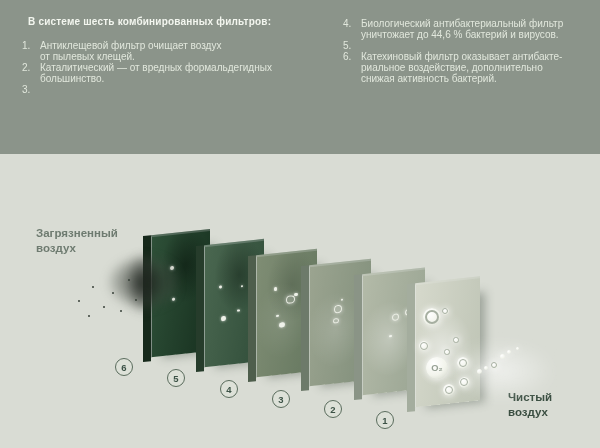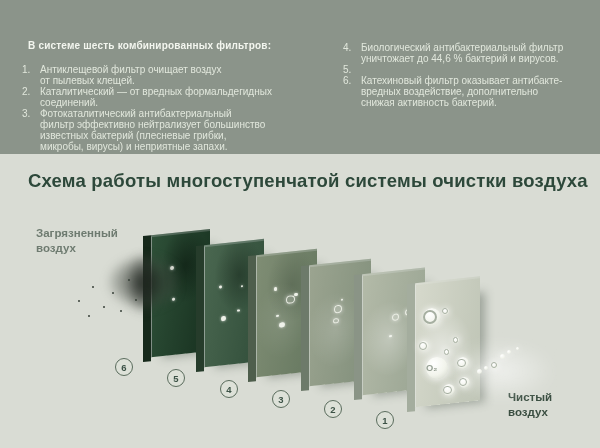--- a/index.html
+++ b/index.html
@@ -1,21 +1,21 @@
 <!DOCTYPE html>
 <html><head>
 <meta charset="utf-8">
 <style>
   html,body{margin:0;padding:0;background:#222;}
   .page{position:relative;width:600px;height:448px;overflow:hidden;
         font-family:"Liberation Sans",sans-serif;background:#d9dcd4;}
 
   
   .top-band{position:absolute;left:0;top:0;width:600px;height:154px;background:#8b948a;}
-  .col{position:absolute;color:#e1e7dc;font-size:10px;line-height:11px;margin-top:24px;}
+  .col{position:absolute;color:#e1e7dc;font-size:10px;line-height:11px;}
   .col-left{left:22px;top:16px;width:300px;}
   .col-right{left:343px;top:18px;width:240px;}
   .filters-heading{margin:0 0 13px 6px;font-size:10px;font-weight:bold;color:#f3f6ef;letter-spacing:.2px;}
   .f-item{display:flex;}
   .f-num{width:18px;flex:0 0 18px;}
   .f-text{white-space:pre-line;}
 
   
   .scheme-title{position:absolute;left:28px;top:170px;width:560px;
                 font-size:18.5px;font-weight:bold;color:#2d483a;letter-spacing:.2px;}
@@ -51,21 +51,21 @@
   
   .smoke-cloud{position:absolute;left:90px;top:249px;width:88px;height:74px;filter:blur(4px);
     background:radial-gradient(ellipse 55% 48% at 62% 45%,rgba(40,46,40,.78),rgba(72,78,70,.35) 58%,transparent 80%);z-index:3;}
   .smoke-core{position:absolute;left:127px;top:254px;width:32px;height:60px;filter:blur(5px);
     background:radial-gradient(ellipse,rgba(28,34,28,.8),transparent 75%);z-index:3;}
   .smoke-speck{position:absolute;width:2.4px;height:2.4px;border-radius:50%;background:#39423a;z-index:4;}
 
   
   .mist{position:absolute;left:448px;top:342px;width:105px;height:58px;filter:blur(7px);
     background:radial-gradient(ellipse,rgba(255,255,255,.6),transparent 75%);z-index:7;}
-  .bubble{position:absolute;border-radius:50%;z-index:8;display:flex;align-items:center;justify-content:flex-start;
+  .bubble{position:absolute;border-radius:50%;z-index:8;display:flex;align-items:center;justify-content:center;
     background:radial-gradient(circle at 35% 30%,#ffffff,#f2f4ec 55%,rgba(240,243,235,.3) 85%,transparent);
     box-shadow:0 0 7px rgba(255,255,255,.95);}
   .bubble .ring{display:block;width:58%;height:58%;border-radius:50%;border:2px solid #a6afa1;}
   .bubble .o2{font-weight:bold;color:#96a094;}
 </style>
 </head>
 <body>
 
 <div class="page">
 
@@ -74,52 +74,47 @@
       <p class="filters-heading">В системе шесть комбинированных фильтров:</p>
       <div>
           <div class="f-item">
             <span class="f-num">1.</span>
             <span class="f-text">Антиклещевой фильтр очищает воздух
 от пылевых клещей.</span>
           </div>
           <div class="f-item">
             <span class="f-num">2.</span>
             <span class="f-text">Каталитический — от вредных формальдегидных
-соединений.</span>
+большинство.</span>
           </div>
           <div class="f-item">
             <span class="f-num">3.</span>
-            <span class="f-text">Фотокаталитический антибактериальный
-фильтр эффективно нейтрализует большинство
-известных бактерий (плесневые грибки,
-микробы, вирусы) и неприятные запахи.</span>
           </div>
         </div>
     </div>
     <div class="col col-right">
       <div>
           <div class="f-item">
             <span class="f-num">4.</span>
             <span class="f-text">Биологический антибактериальный фильтр
 уничтожает до 44,6 % бактерий и вирусов.</span>
           </div>
           <div class="f-item">
             <span class="f-num">5.</span>
           </div>
           <div class="f-item">
             <span class="f-num">6.</span>
             <span class="f-text">Катехиновый фильтр оказывает антибакте-
-вредных воздействие, дополнительно
+риальное воздействие, дополнительно
 снижая активность бактерий.</span>
           </div>
         </div>
     </div>
   </div>
 
-  <div class="scheme-title">Схема работы многоступенчатой системы очистки воздуха</div>
 
   <div class="air-label label-dirty">Загрязненный
 воздух</div>
   <div class="air-label label-clean">Чистый
 воздух</div>
 
   <div class="diagram">
       <div class="panel" style="left: 143px; top: 36px; width: 67px; height: 122px; z-index: 1; --edge: #16281a; --f1: #2e5038; --f2: #17301f; --blotch: 0.55; --glow: 0;">
         <div class="p-edge"></div>
         <div class="p-face">

